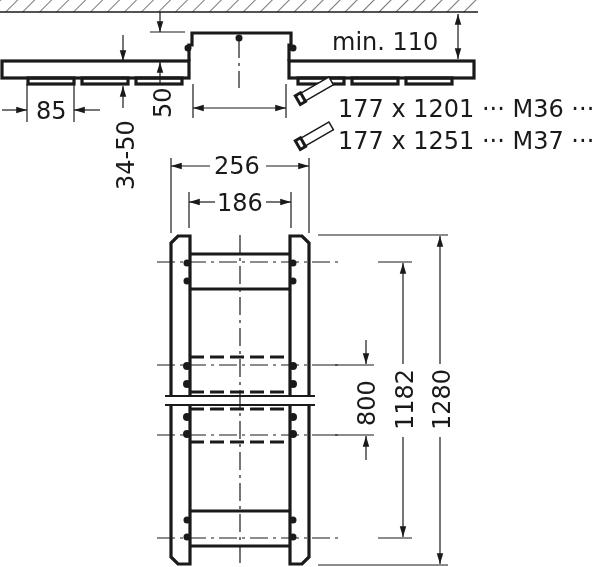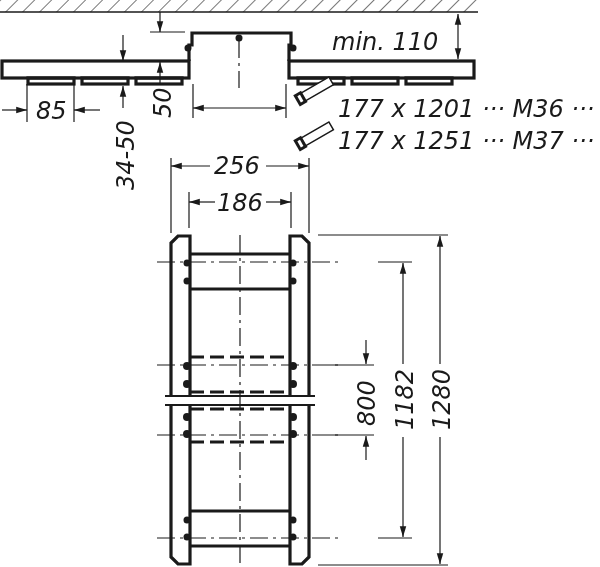--- a/index.html
+++ b/index.html
@@ -1,17 +1,17 @@
 <!DOCTYPE html>
 <html><head>
 <meta charset="utf-8">
 <style>
   html, body { margin: 0; padding: 0; background: #ffffff; }
   body { width: 600px; height: 567px; overflow: hidden; }
-  #canvas { position: relative; width: 600px; height: 425px; font-style: italic; }
+  #canvas { position: relative; width: 600px; height: 425px; }
   svg { position: absolute; left: 0; top: 0; }
   .dim { font-family: "DejaVu Sans", "Liberation Sans", sans-serif; font-size: 24px; fill: #1a1a1a; }
   .thick { stroke: #1a1a1a; stroke-width: 3.2; fill: none; }
   .thin { stroke: #1a1a1a; stroke-width: 1.2; fill: none; }
   .cl { stroke: #1a1a1a; stroke-width: 1.2; fill: none; stroke-dasharray: 18 5 3 5; }
   .dash { stroke: #1a1a1a; stroke-width: 3.2; fill: none; stroke-dasharray: 14 6; }
 </style>
 </head>
 <body>
 

